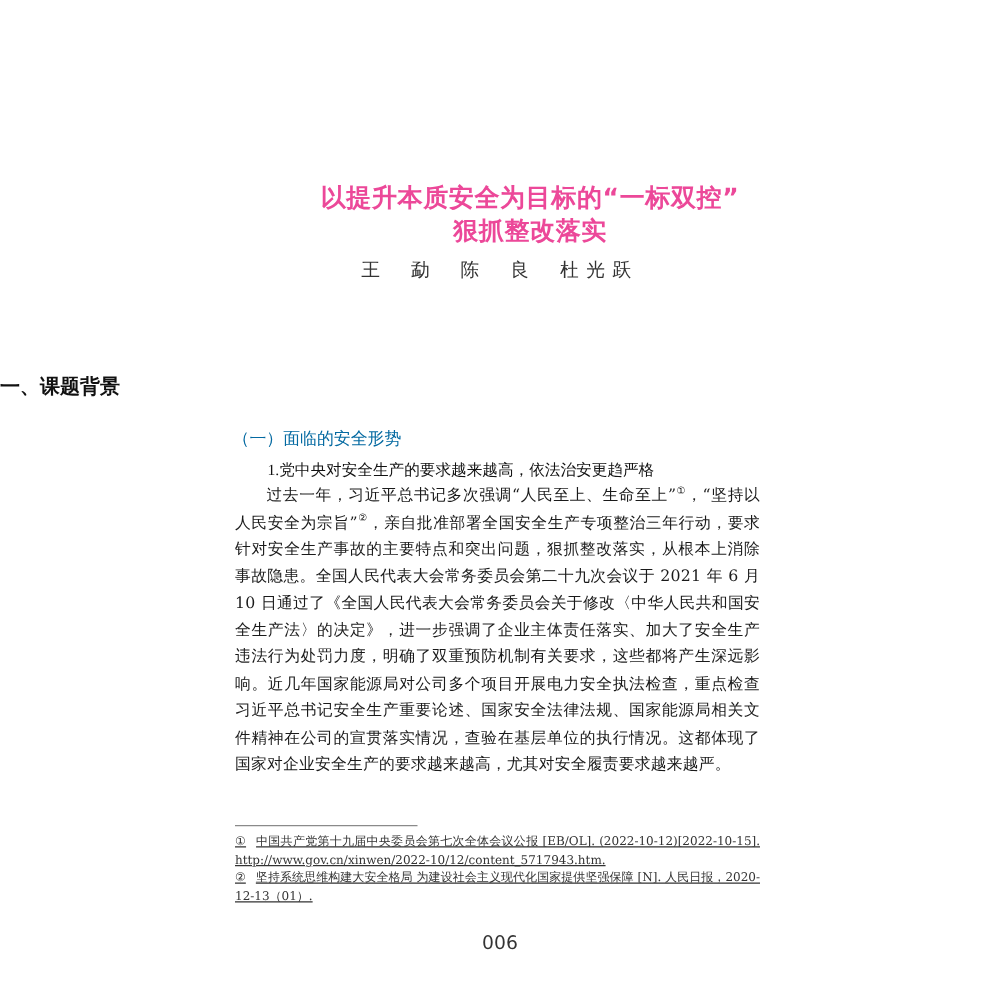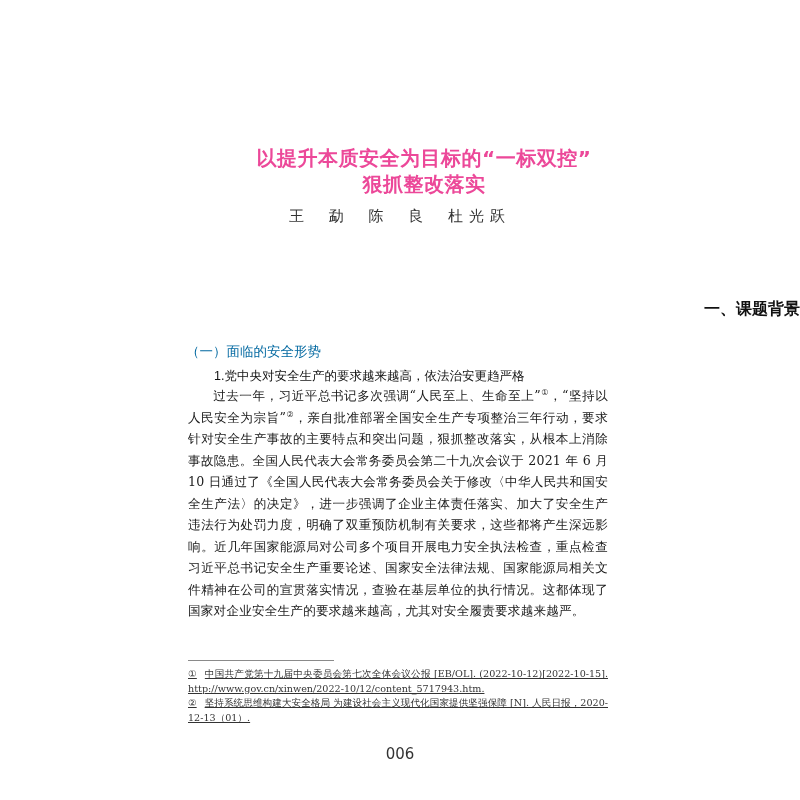--- a/index.html
+++ b/index.html
@@ -45,41 +45,41 @@
       font-size: 15px;
       color: #333;
       word-spacing: 8px;
       letter-spacing: 6px;
     }
     .section-heading {
       position: absolute;
       top: 298px;
       left: 0;
       width: 800px;
-      text-align: right;
+      text-align: left;
       font-family: "DejaVu Serif", "Liberation Serif", serif;
       font-weight: bold;
       font-size: 16px;
       line-height: 22px;
       color: #111;
     }
     .subsection-heading {
       position: absolute;
       top: 341px;
       left: 186px;
       font-family: "DejaVu Sans", "Liberation Sans", sans-serif;
       font-size: 13.5px;
       line-height: 20px;
       color: #0369a1;
     }
     .item-heading {
       position: absolute;
       top: 366px;
       left: 214px;
-      font-family: Liberation Sans, sans-serif;
+      font-family: Liberation Serif, serif;
       font-size: 12.5px;
       line-height: 20px;
       color: #111;
     }
     .body-text {
       position: absolute;
       top: 385px;
       left: 188px;
       width: 420px;
       font-family: "DejaVu Serif", "Liberation Serif", serif;

